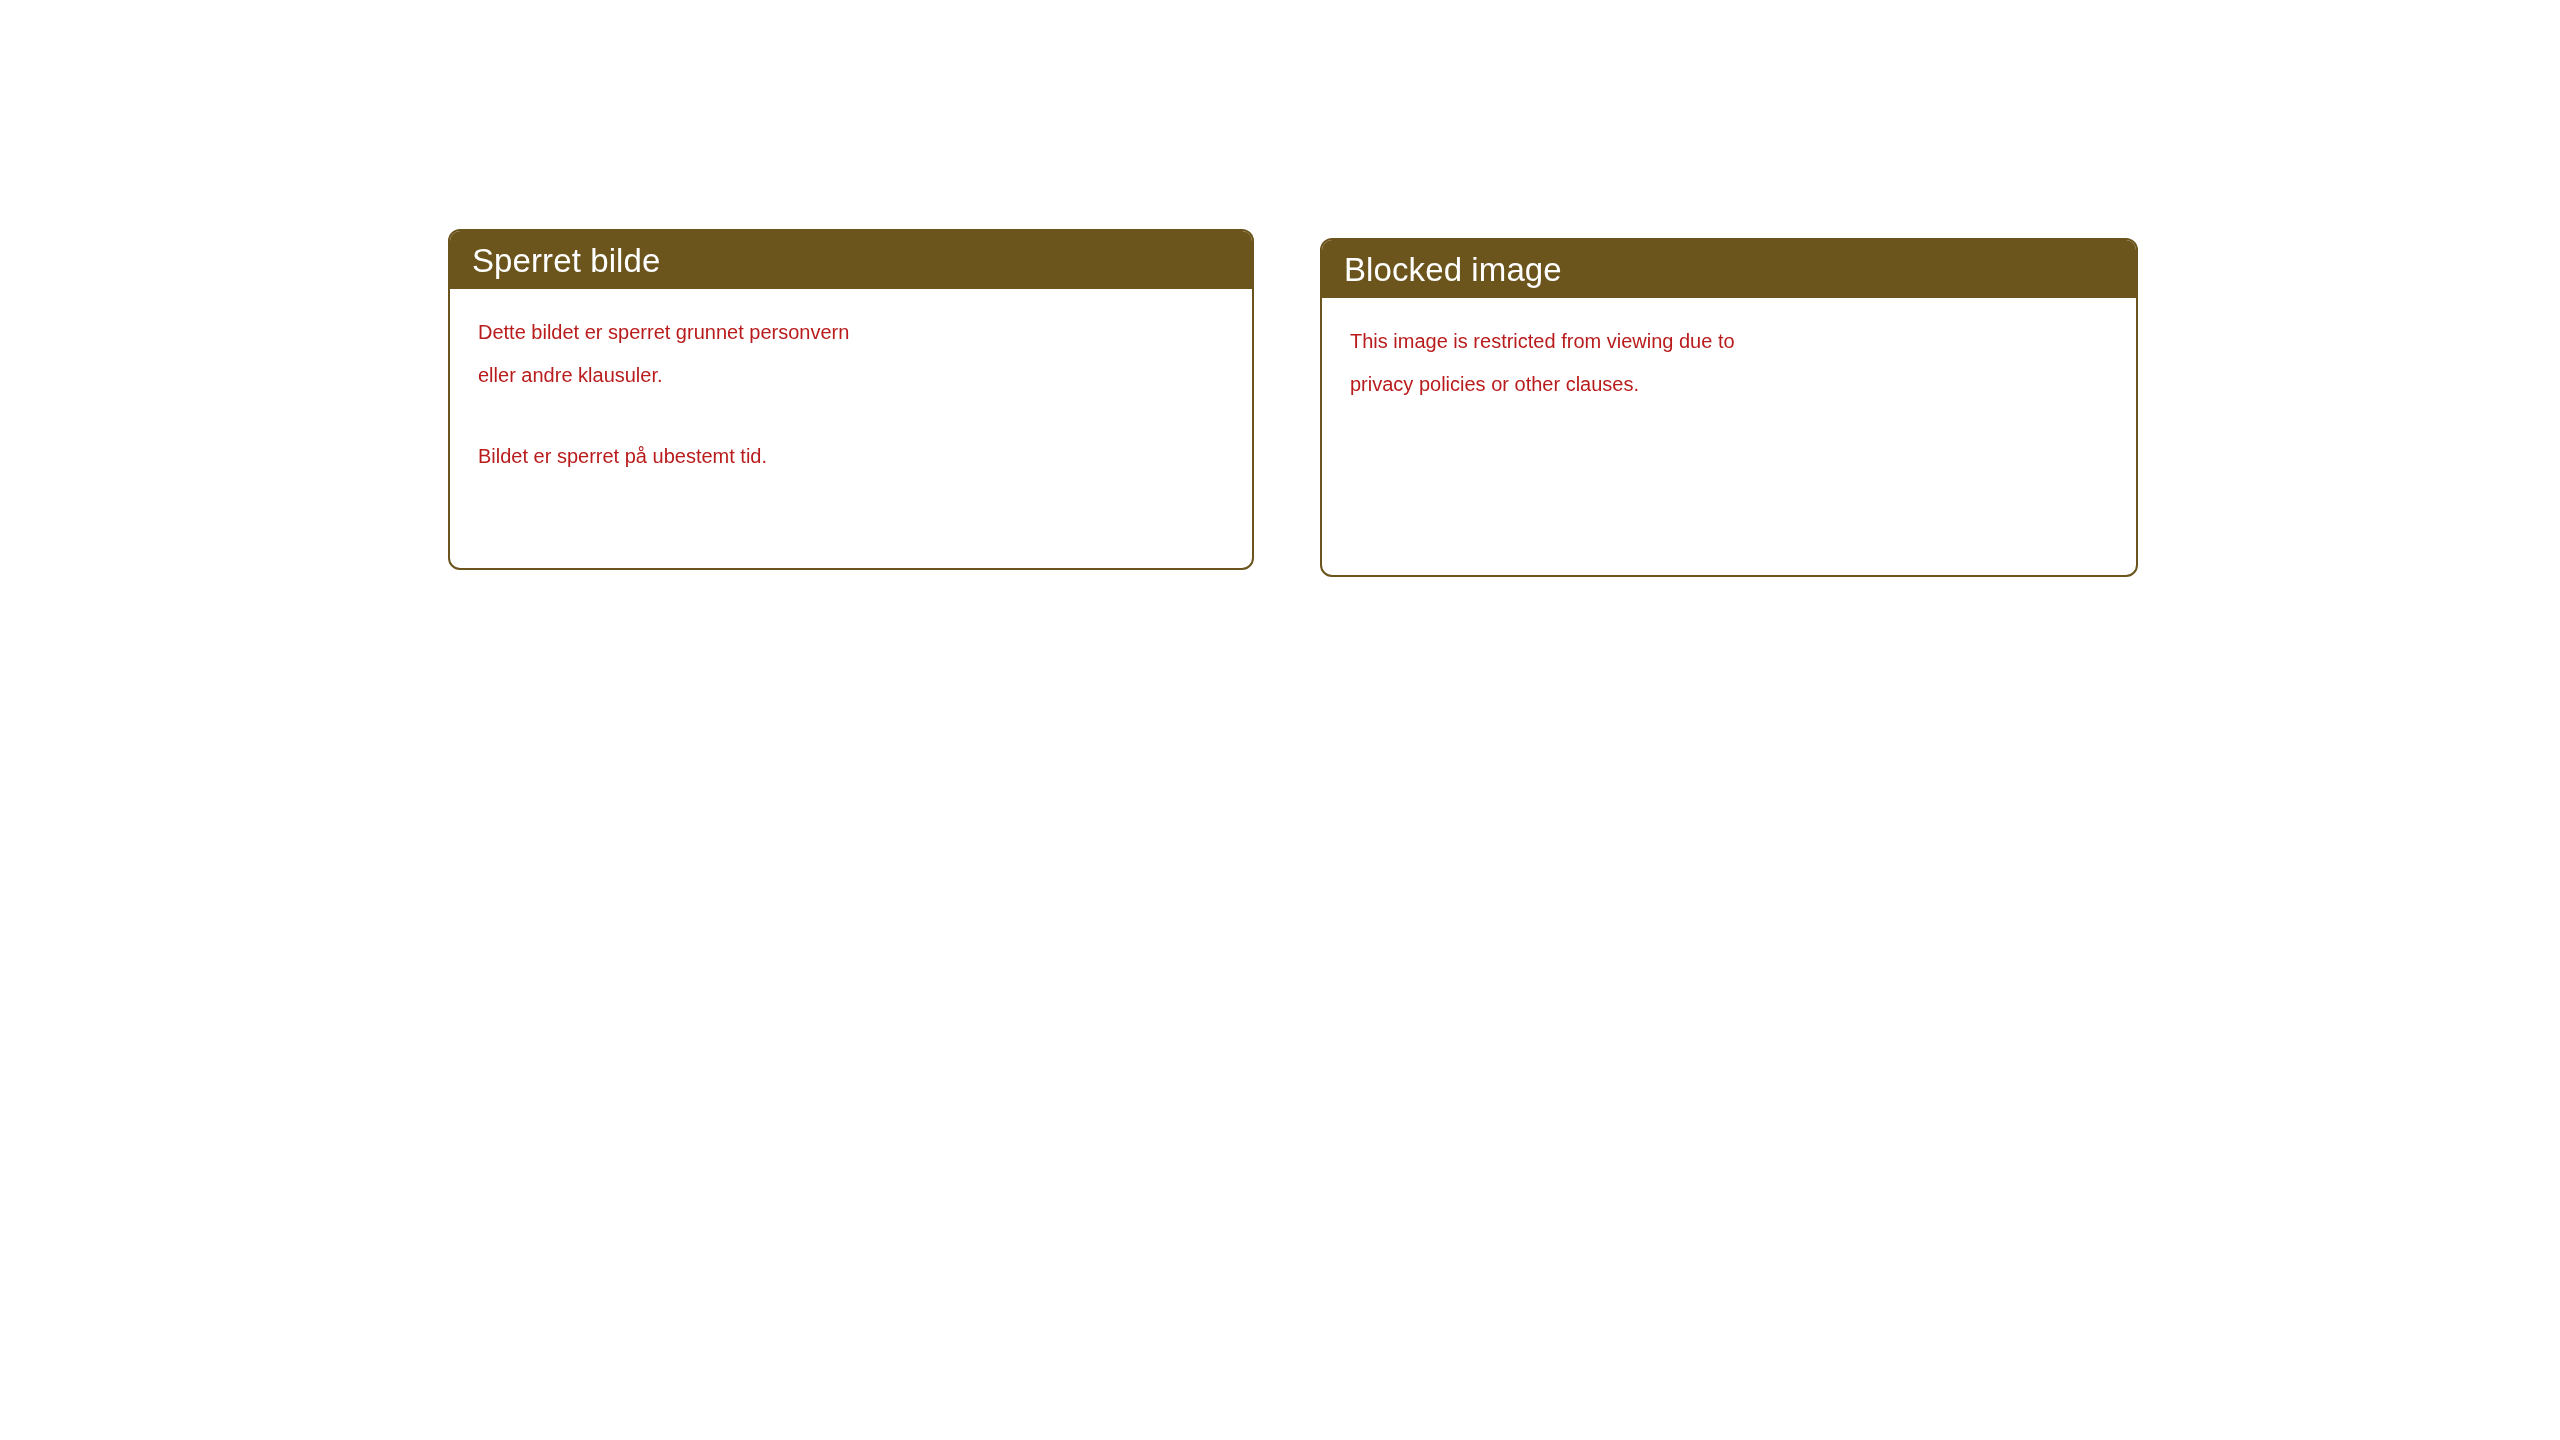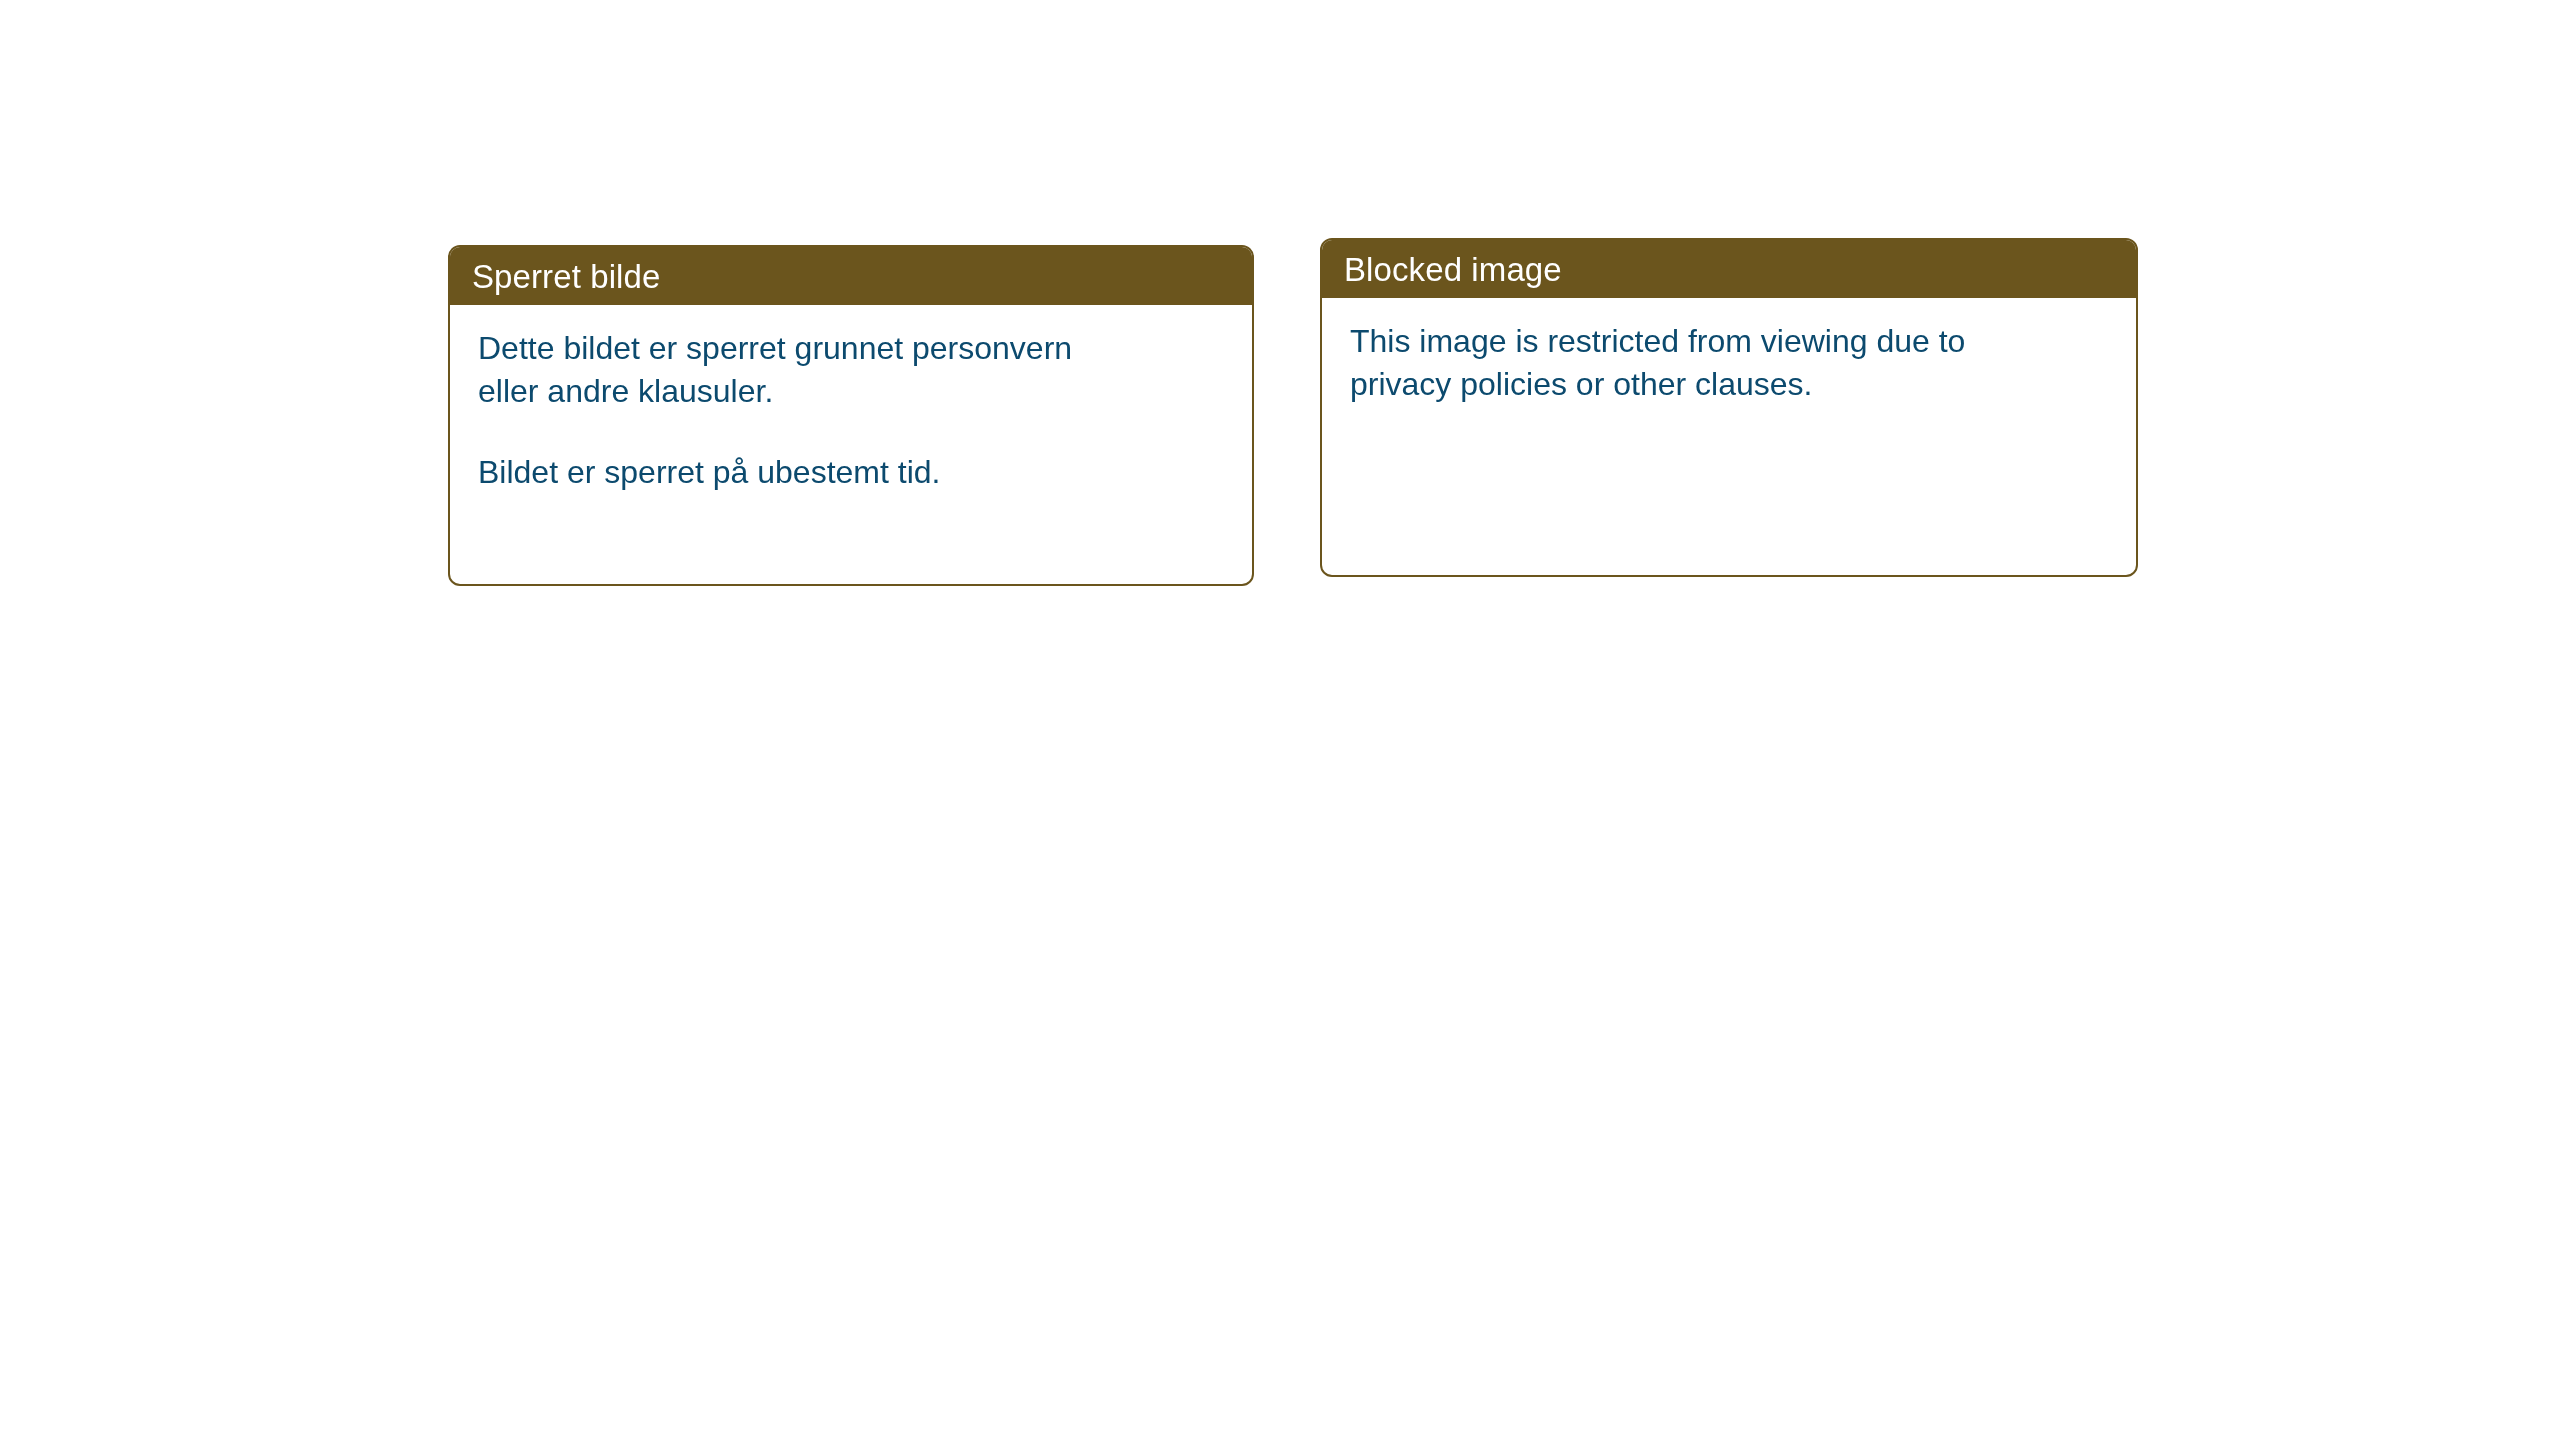--- a/index.html
+++ b/index.html
@@ -25,21 +25,21 @@
     position: absolute;
     box-sizing: border-box;
     background: #ffffff;
     border: 2px solid #6b551d;
     border-radius: 12px;
     overflow: hidden;
   }
 
   .card-no {
     left: 448px;
-    top: 245px;
+    top: 229px;
     width: 806px;
     height: 341px;
   }
 
   .card-en {
     left: 1320px;
     top: 238px;
     width: 818px;
     height: 339px;
   }
@@ -62,23 +62,23 @@
     letter-spacing: 0.1px;
     white-space: nowrap;
   }
 
   .card-body {
     padding: 22px 26px 0 28px;
     box-sizing: border-box;
   }
 
   .body-paragraph {
-    color: #0c4a6e;
+    color: #b91c1c;
     font-family: "Liberation Sans", "DejaVu Sans", sans-serif;
-    font-size: 32px;
+    font-size: 20px;
     font-weight: 400;
     line-height: 43px;
     margin: 0;
     white-space: pre-line;
   }
 
   .body-paragraph + .body-paragraph {
     margin-top: 38px;
   }
 </style>

